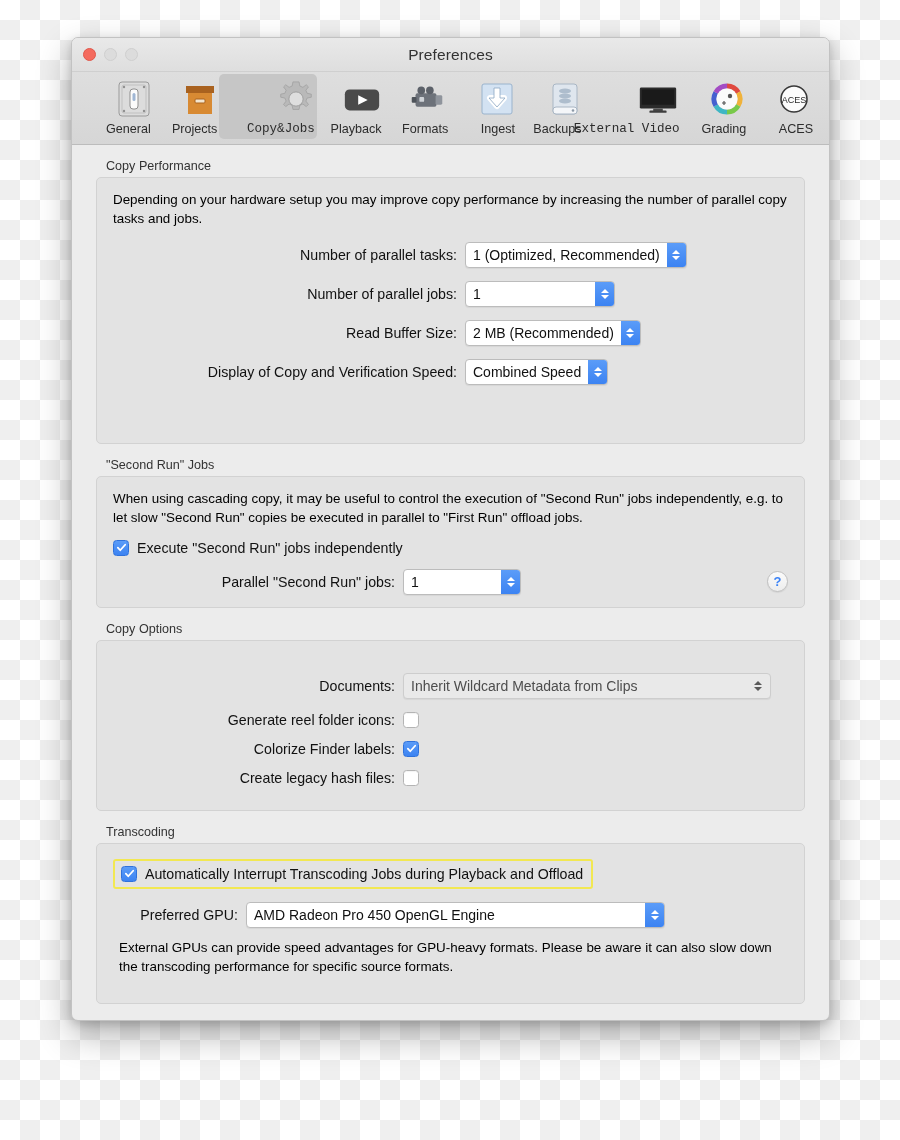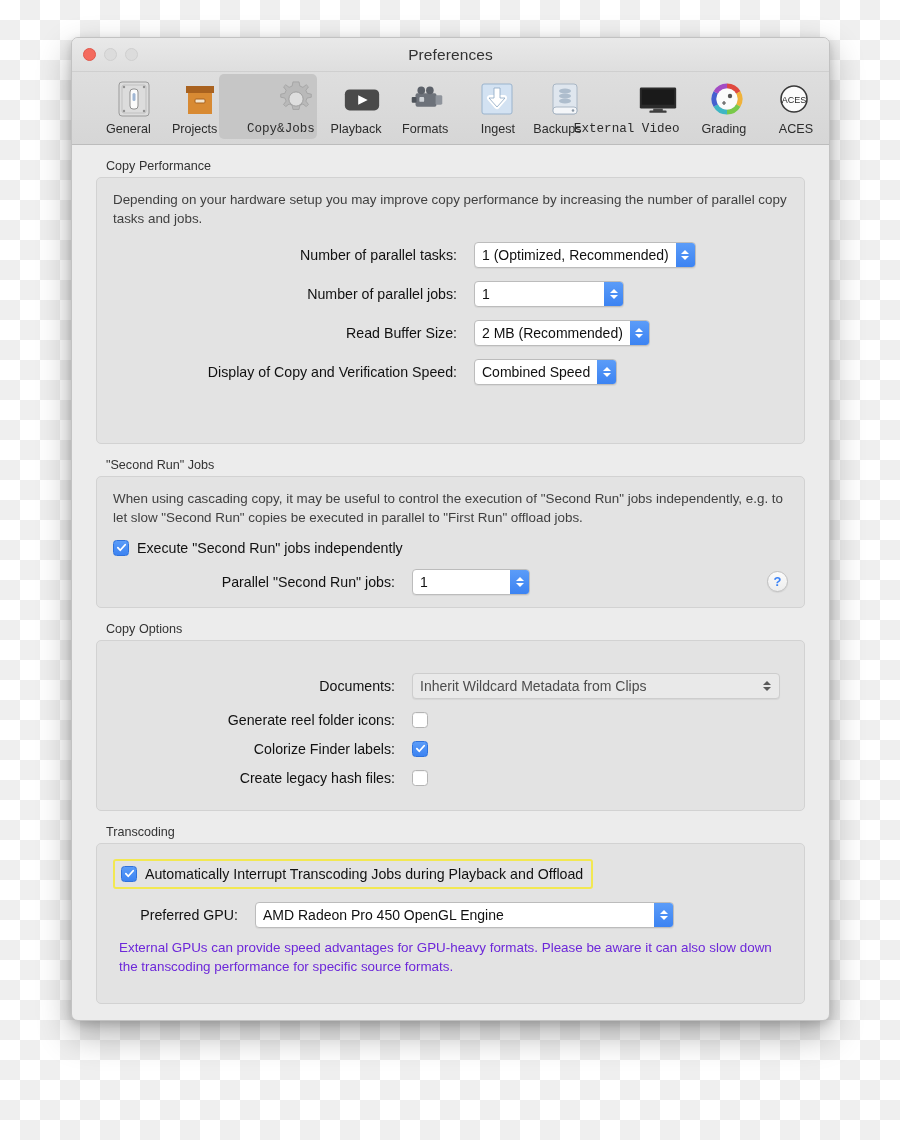--- a/index.html
+++ b/index.html
@@ -73,24 +73,24 @@
     font-size: 12.6px; color: #333;
     margin: 0 0 4px 10px;
   }
   .groupbox {
     background: #e3e3e3;
     border: 1px solid #d2d2d2;
     border-radius: 5px;
     padding: 12px 16px;
     margin-bottom: 14px;
   }
-  .desc { font-size: 13.4px; color: #404040; line-height: 1.45; }
-  .desc.muted { color: #6d28d9; }
-
-  .row { display: flex; align-items: center; margin-top: 13px; gap: 9px; }
+  .desc { font-size: 13.4px; color: #000000; line-height: 1.45; }
+  .desc.muted { color: #000000; }
+
+  .row { display: flex; align-items: center; margin-top: 13px; }
   .rowlabel {
     font-size: 14.2px; color: #111;
     text-align: right; padding-right: 8px;
   }
 
   
   .popup {
     display: inline-flex; align-items: stretch;
     height: 26px;
     background: #ffffff;

